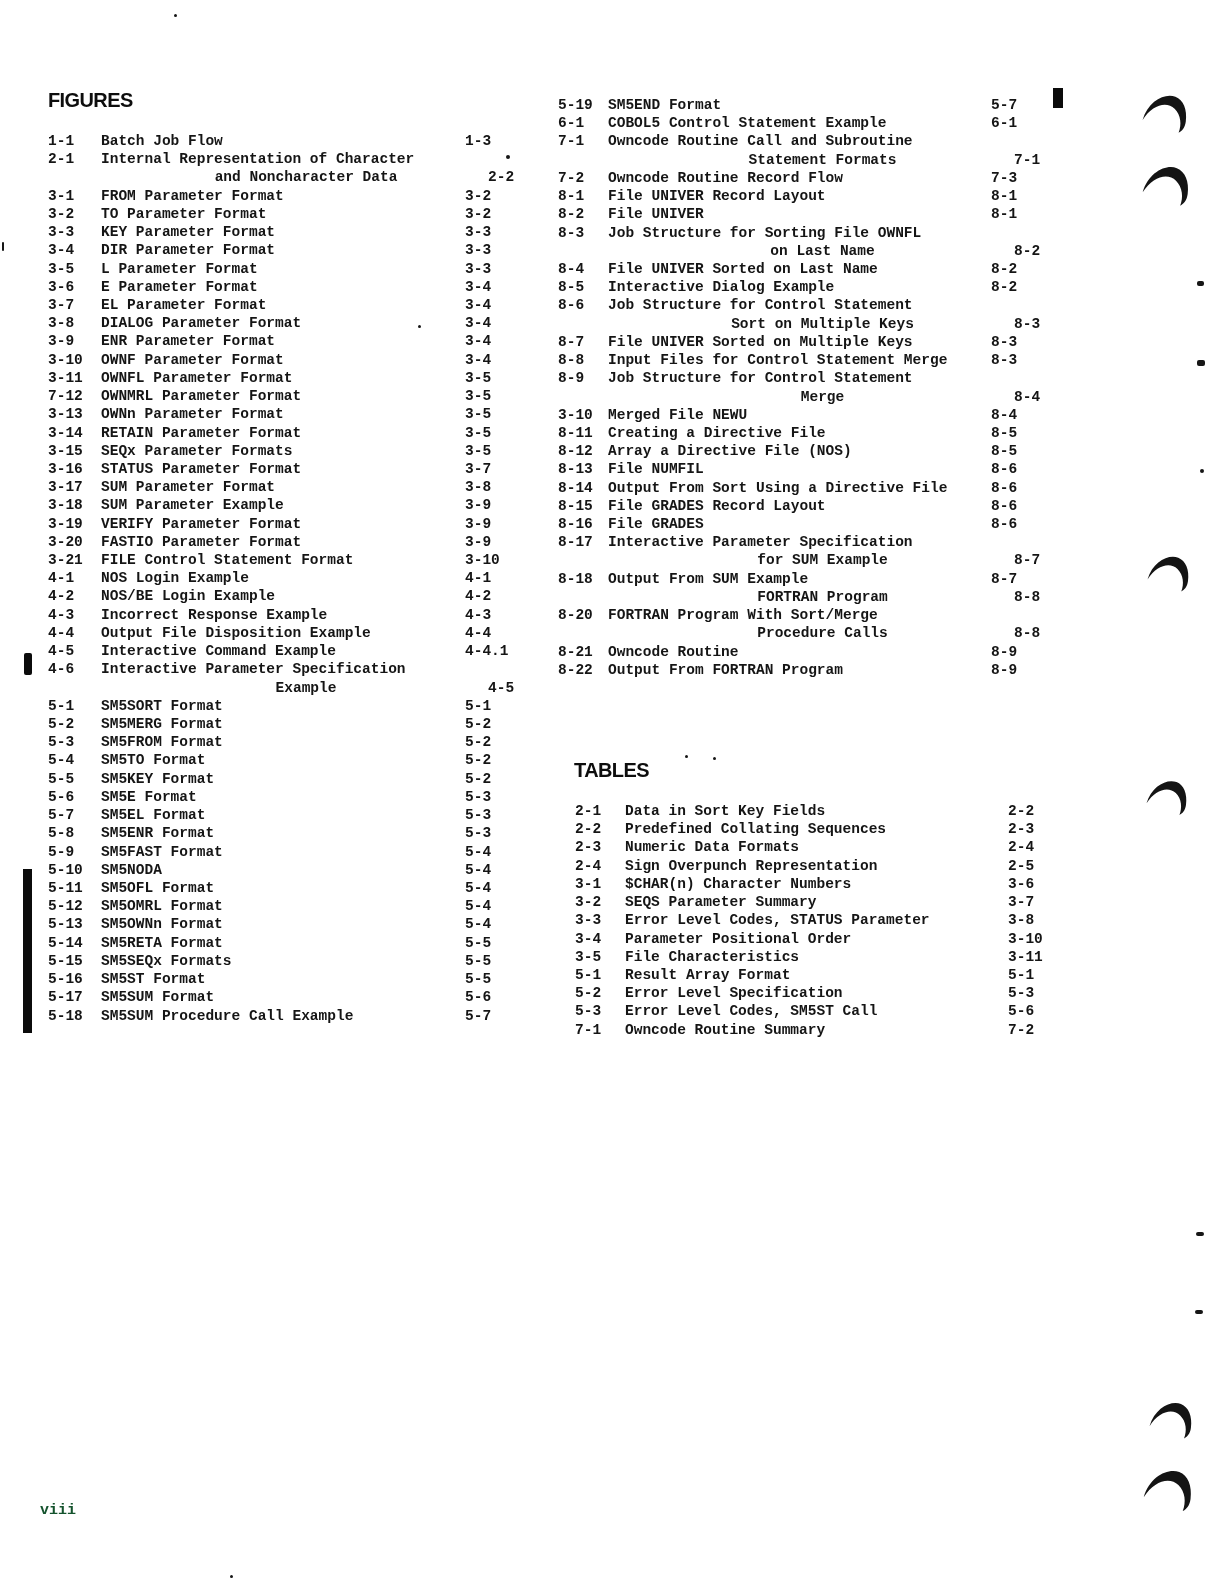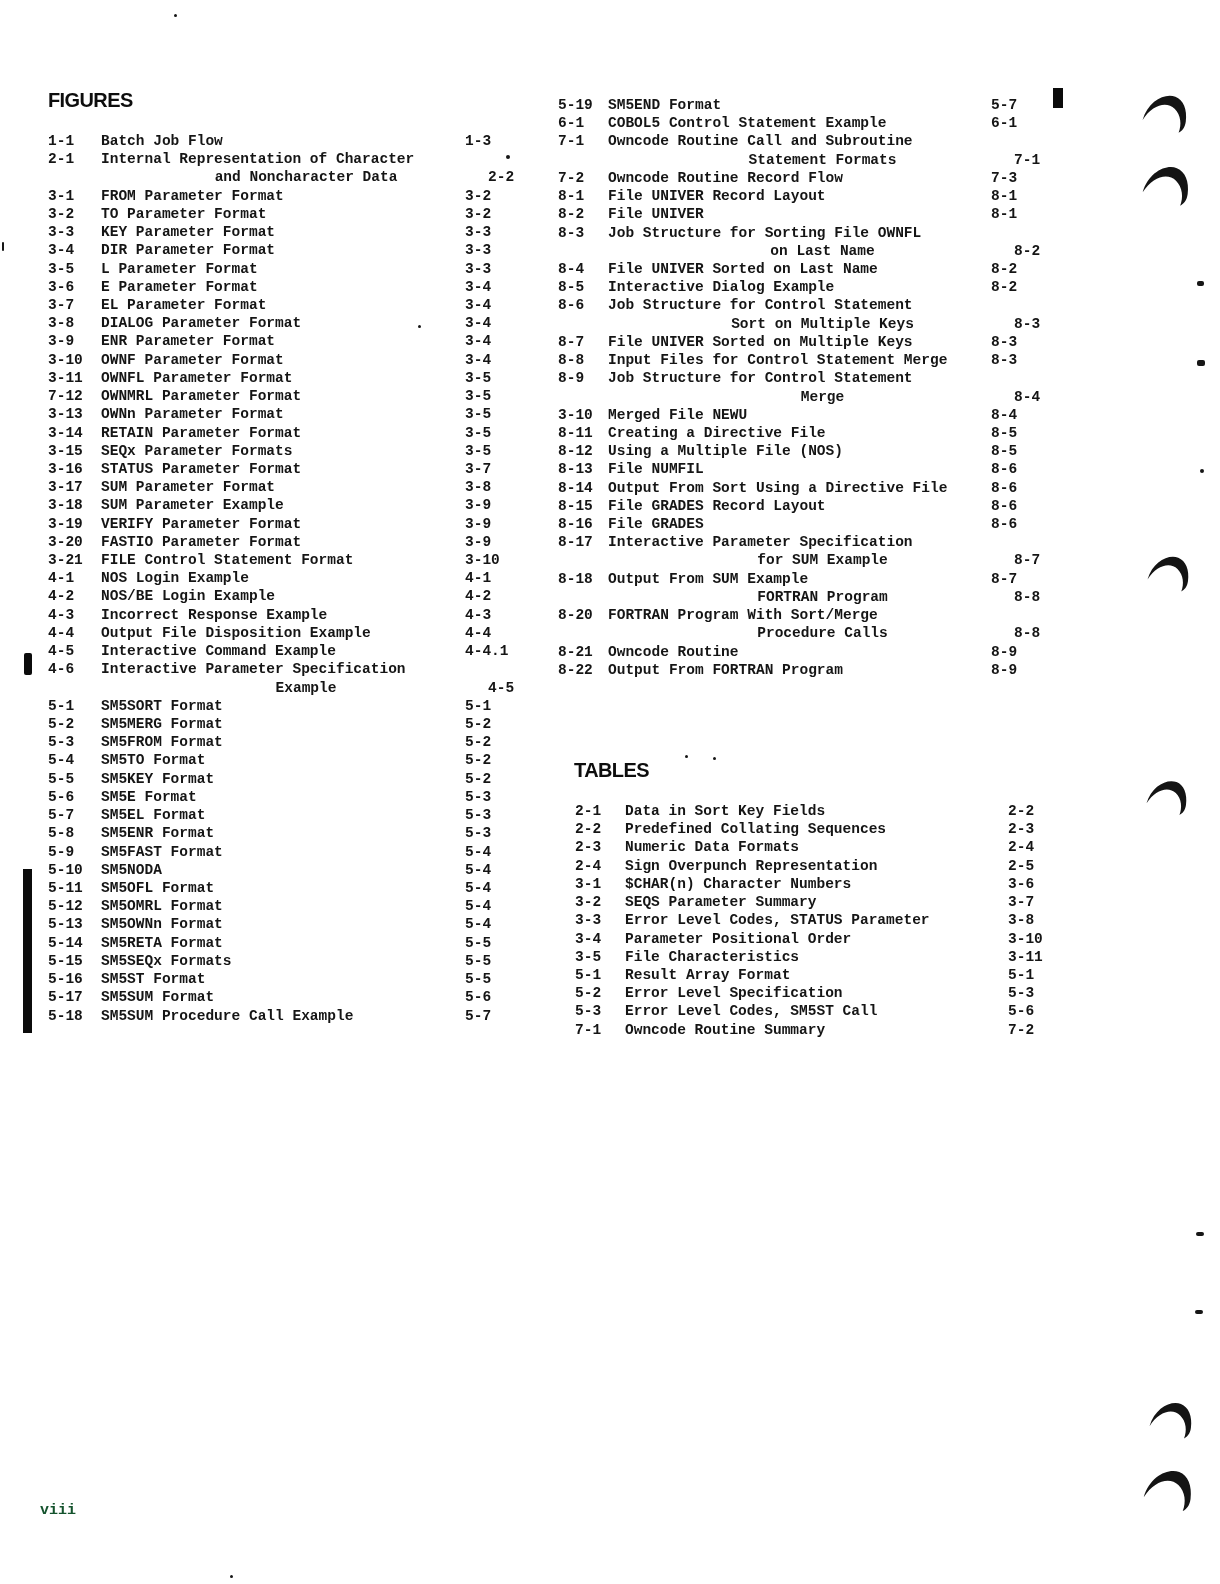--- a/index.html
+++ b/index.html
@@ -403,21 +403,21 @@
         <span class="title">Merged File NEWU</span>
         <span class="pg">8-4</span>
       </div>
       <div class="toc-row">
         <span class="num">8-11</span>
         <span class="title">Creating a Directive File</span>
         <span class="pg">8-5</span>
       </div>
       <div class="toc-row">
         <span class="num">8-12</span>
-        <span class="title">Using a Multiple File (NOS)</span>
+        <span class="title">Array a Directive File (NOS)</span>
         <span class="pg">8-5</span>
       </div>
       <div class="toc-row">
         <span class="num">8-13</span>
         <span class="title">File NUMFIL</span>
         <span class="pg">8-6</span>
       </div>
       <div class="toc-row">
         <span class="num">8-14</span>
         <span class="title">Output From Sort Using a Directive File</span>

